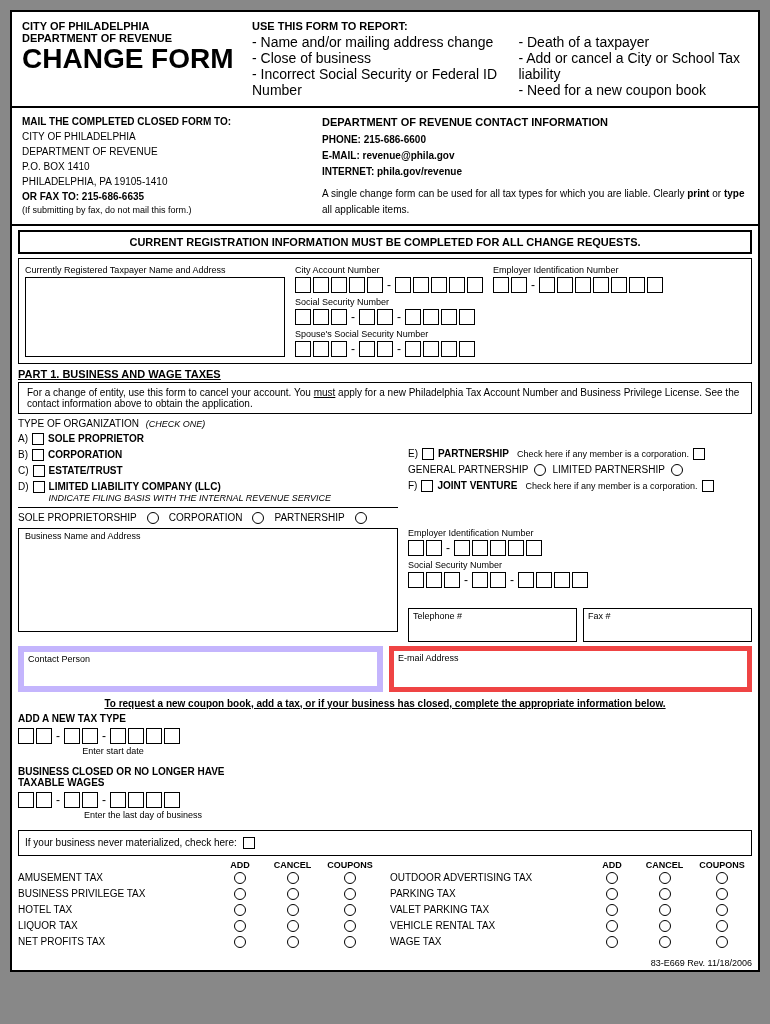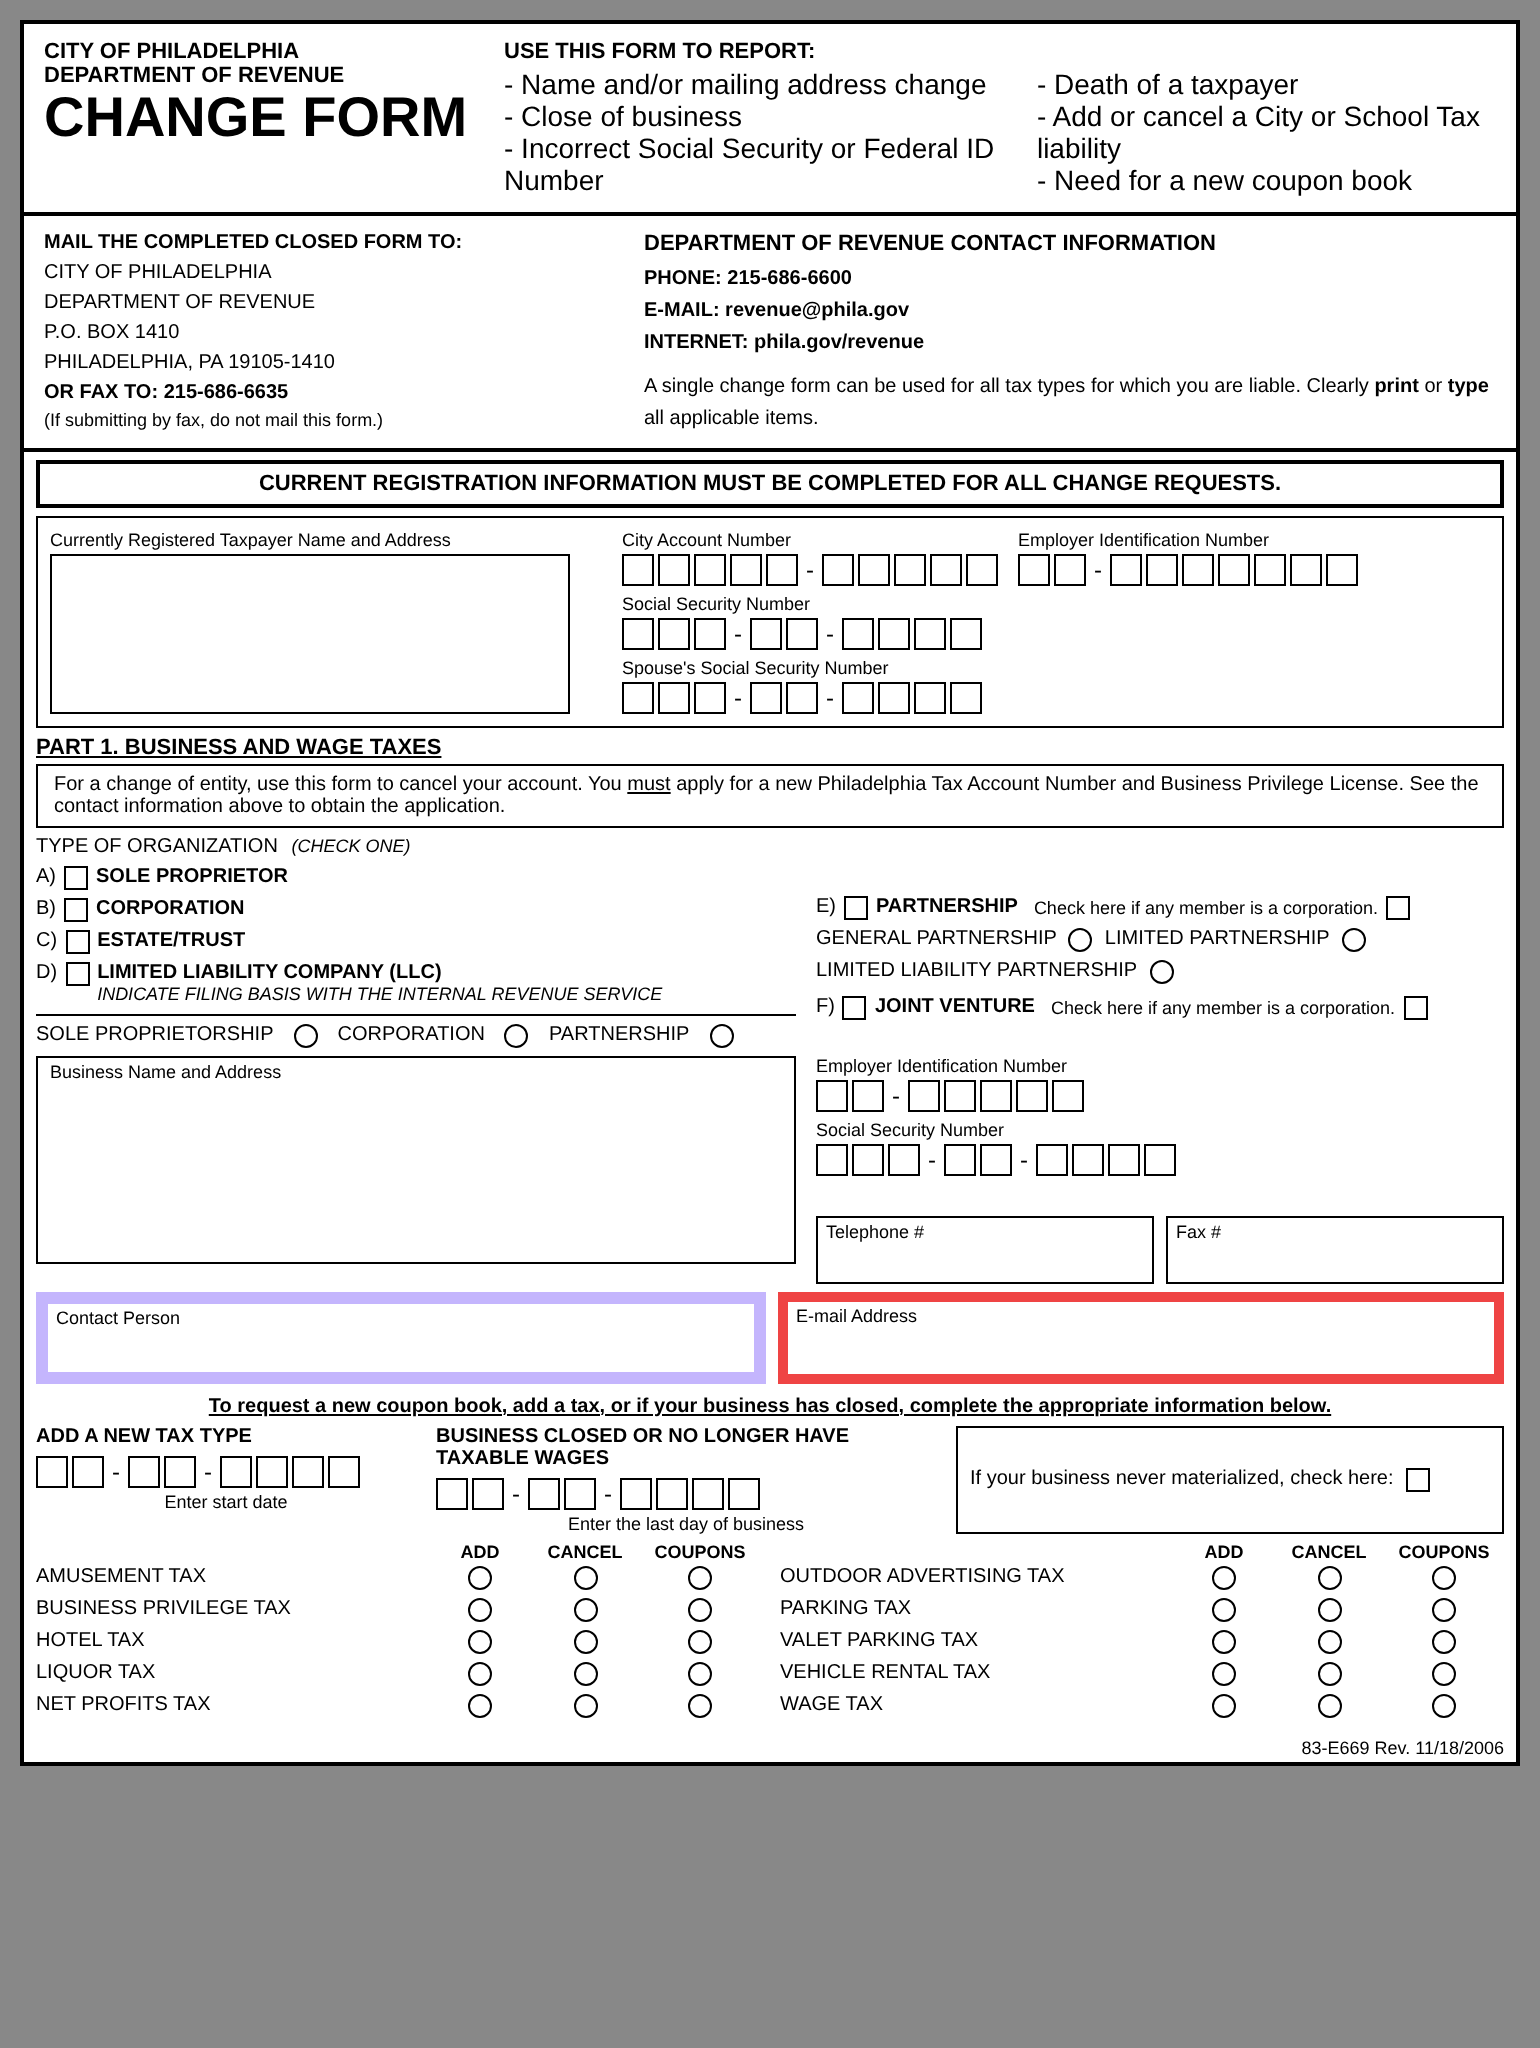--- a/index.html
+++ b/index.html
@@ -197,21 +197,21 @@
         A single change form can be used for all tax types for which you are liable. Clearly <strong>print</strong> or <strong>type</strong> all applicable items.
       </div>
     </div>
   </div>
 
   <div class="notice-section">
     <span>CURRENT REGISTRATION INFORMATION MUST BE COMPLETED FOR ALL CHANGE REQUESTS.</span>
   </div>
 
   <div style="border:1px solid #000; margin:4px 6px; padding:6px;">
-    <div style="display:flex; gap:26px;">
+    <div style="display:flex; gap:10px;">
       <div style="width:260px;">
         <div style="font-size:9px; margin-bottom:2px;">Currently Registered Taxpayer Name and Address</div>
         <div style="border:1px solid #000; height:80px; width:100%;"></div>
       </div>
       <div style="flex:1;">
         <div style="display:flex; gap:10px; margin-bottom:4px;">
           <div>
             <div style="font-size:9px; margin-bottom:2px;">City Account Number</div>
             <div class="boxes-row">
               <span class="input-box"></span>
@@ -332,24 +332,20 @@
         <span class="org-label">PARTNERSHIP</span>
         <span style="font-size:9px; margin-left:4px;">Check here if any member is a corporation.</span>
         <span class="checkbox-sq"></span>
       </div>
       <div style="display:flex; align-items:center; gap:6px; font-size:10px; margin-bottom:4px;">
         <span>GENERAL PARTNERSHIP</span>
         <span class="radio-circle"></span>
         <span>LIMITED PARTNERSHIP</span>
         <span class="radio-circle"></span>
       </div>
-      <div style="display:flex; align-items:center; gap:6px; font-size:10px; margin-bottom:6px;">
-        <span>LIMITED LIABILITY PARTNERSHIP</span>
-        <span class="radio-circle"></span>
-      </div>
       <div class="org-row">
         <span>F)</span>
         <span class="checkbox-sq"></span>
         <span class="org-label">JOINT VENTURE</span>
         <span style="font-size:9px; margin-left:4px;">Check here if any member is a corporation.</span>
         <span class="checkbox-sq"></span>
       </div>
     </div>
   </div>
 
@@ -407,21 +403,21 @@
     <div style="border:5px solid #ef4444; padding:14px 6px 4px 6px; position:relative; flex:1;">
       <span style="position:absolute;top:2px;left:4px;font-size:9px;">E-mail Address</span>
       <div style="height:16px;"></div>
     </div>
   </div>
 
   <div style="margin:6px 6px 2px 6px; font-size:10px; text-align:center;">
     <u><strong>To request a new coupon book, add a tax, or if your business has closed, complete the appropriate information below.</strong></u>
   </div>
 
-  <div style="display:flex; margin:4px 6px; gap:10px;">
+  <div style="display:flex; margin:4px 6px; gap:10px;flex-direction:column;">
     <div style="width:190px;">
       <div style="font-weight:bold; font-size:10px; margin-bottom:4px;">ADD A NEW TAX TYPE</div>
       <div style="display:flex; align-items:center; gap:2px;">
         <span class="input-box"></span>
         <span class="input-box"></span>
         <span class="dash">-</span>
         <span class="input-box"></span>
         <span class="input-box"></span>
         <span class="dash">-</span>
         <span class="input-box"></span>

